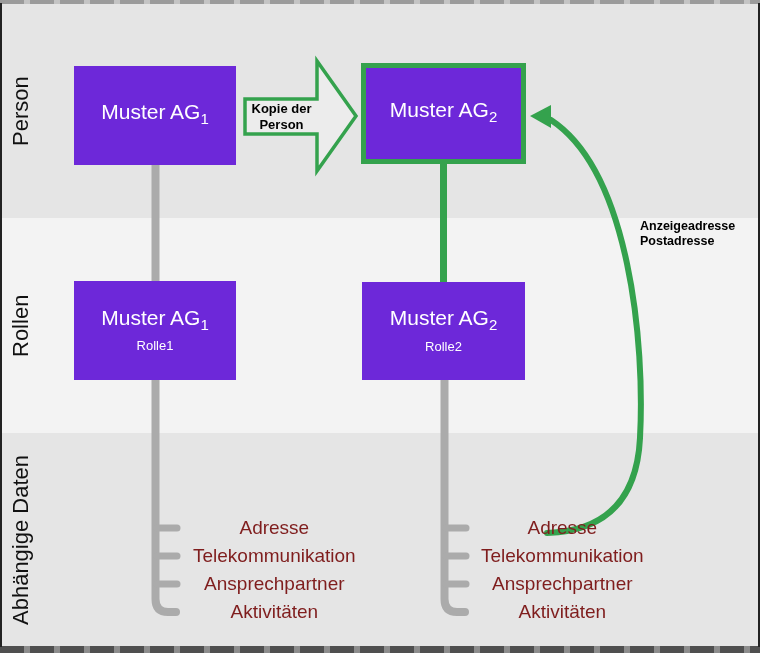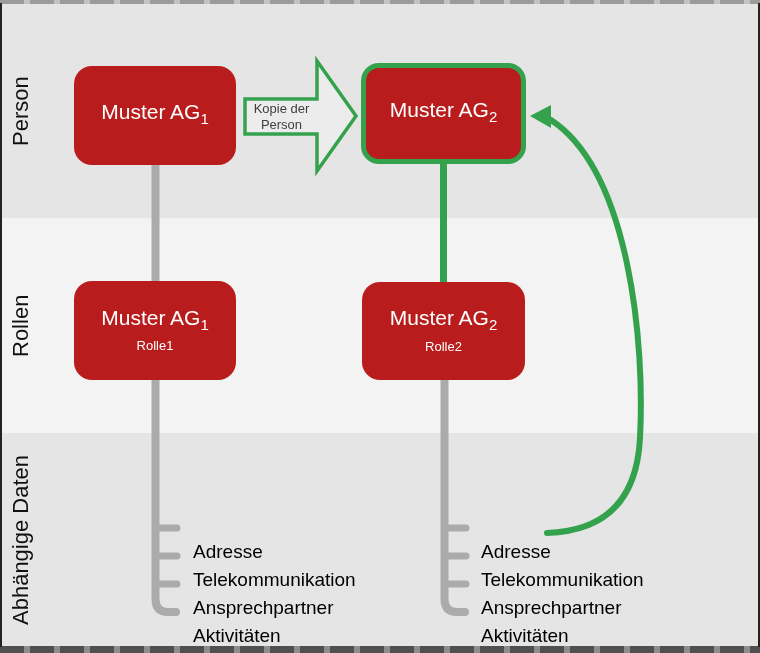--- a/index.html
+++ b/index.html
@@ -37,49 +37,49 @@
     font-size:22px;color:#111111;white-space:nowrap;
   }
   .lane-label.person{top:4px;height:214px;}
   .lane-label.rollen{top:218px;height:215px;}
   .lane-label.dep{top:433px;height:213px;}
   
   #wires{position:absolute;left:0;top:0;width:760px;height:653px;z-index:1;pointer-events:none;}
   
   .ebox{
     position:absolute;z-index:2;
-    background:#b91c1c;color:#ffffff;
+    background:#6d28d9;color:#ffffff;
     display:flex;flex-direction:column;align-items:center;justify-content:center;
-    font-size:21px;line-height:24px;text-align:left;border-radius:18px;
+    font-size:21px;line-height:24px;text-align:left;
   }
   .ebox .sub{font-size:15px;}
   .ebox .role{font-size:13px;line-height:18px;}
   #person-box-1{left:74px;top:66px;width:162px;height:99px;}
   #person-box-2{left:361px;top:63px;width:165px;height:101px;border:5px solid #34a24d;}
   #rolle-box-1{left:74px;top:281px;width:162px;height:99px;}
   #rolle-box-2{left:362px;top:282px;width:163px;height:98px;}
   
   .green-note{
-    position:absolute;z-index:3;color:#404040;font-weight:normal;
+    position:absolute;z-index:3;color:#000000;font-weight:bold;
   }
   #copy-arrow-label{
     left:245px;top:99px;width:73px;height:36px;
     display:flex;align-items:center;justify-content:center;text-align:center;
     font-size:13px;line-height:16px;
   }
   #address-arrow-label{
     left:640px;top:219px;font-size:12.5px;line-height:15px;white-space:pre-line;
   }
   #primary-key-note{
     left:452px;top:388px;font-size:13px;line-height:15px;white-space:nowrap;
   }
   
   .dep-list{
-    position:absolute;z-index:2;top:538px;
-    font-size:19px;line-height:28px;color:#000000;white-space:nowrap;
+    position:absolute;z-index:2;top:514px;
+    font-size:19px;line-height:28px;color:#7f1d1d;white-space:nowrap;text-align:center;
   }
   #dep-list-left{left:193px;}
   #dep-list-right{left:481px;}
   .dep-item{height:28px;}
 </style>
 </head>
 <body>
 
 <div id="stage">
 
@@ -129,20 +129,22 @@
   <div class="ebox" id="rolle-box-1">
     <div><span>Muster AG</span><sub class="sub">1</sub></div>
     <div class="role">Rolle1</div>
   </div>
   <div class="ebox" id="rolle-box-2">
     <div><span>Muster AG</span><sub class="sub">2</sub></div>
     <div class="role">Rolle2</div>
   </div>
 
   <div class="green-note" id="copy-arrow-label">Kopie der Person</div>
+  <div class="green-note" id="address-arrow-label">Anzeigeadresse
+Postadresse</div>
 
   <div class="dep-list" id="dep-list-left">
     <div class="dep-item">Adresse</div>
     <div class="dep-item">Telekommunikation</div>
     <div class="dep-item">Ansprechpartner</div>
     <div class="dep-item">Aktivitäten</div>
   </div>
   <div class="dep-list" id="dep-list-right">
     <div class="dep-item">Adresse</div>
     <div class="dep-item">Telekommunikation</div>

